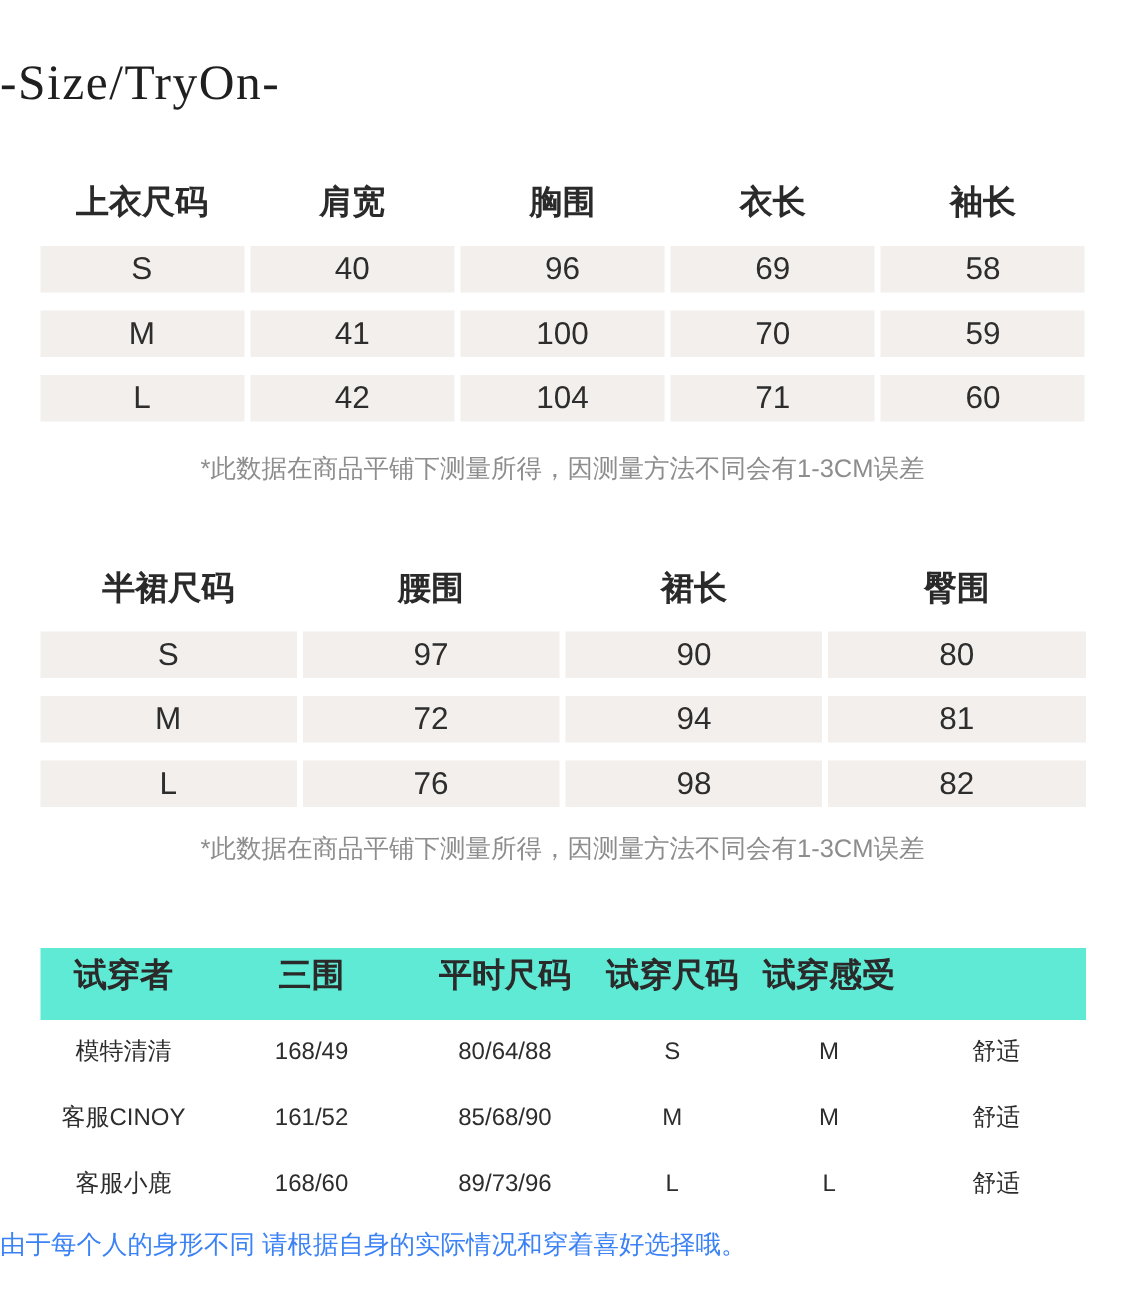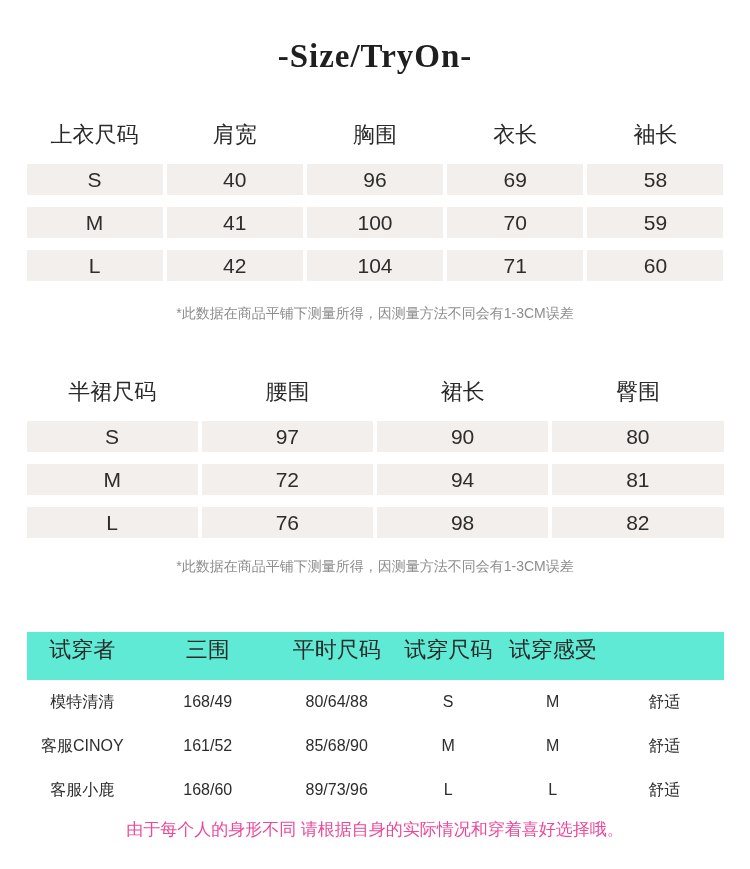--- a/index.html
+++ b/index.html
@@ -10,80 +10,79 @@
     margin: 0 auto;
     background: #ffffff;
     overflow: hidden;
     font-family: "Liberation Sans", "DejaVu Sans", sans-serif;
     color: #2d2d2d;
   }
   .title {
     margin: 36px 0 0 0;
     height: 40px;
     line-height: 40px;
-    text-align: center;
+    text-align: left;
     font-family: "Liberation Serif", "DejaVu Serif", serif;
-    font-weight: 700;
+    font-weight: 400;
     font-size: 33px;
     letter-spacing: 1px;
     color: #1f1f1f;
   }
   .table-wrap { width: 697px; margin: 0 auto; }
   .sec-top   { margin-top: 44px; }
   .sec-skirt { margin-top: 54px; }
   .sec-tryon { margin-top: 56px; }
 
   .grid { display: grid; column-gap: 4px; }
   .cols5 { grid-template-columns: repeat(5, 1fr); }
   .cols4 { grid-template-columns: repeat(4, 1fr); }
   .cols6 { grid-template-columns: 16fr 20fr 17fr 15fr 15fr 17fr; column-gap: 0; }
 
   .hcell {
     height: 30px; line-height: 30px;
     text-align: center;
-    font-size: 22px; font-weight: 400;
+    font-size: 22px; font-weight: 700;
     color: #2a2a2a;
   }
   .data-row { margin-top: 12px; }
   .data-row.first { margin-top: 14px; }
   .dcell {
     height: 31px; line-height: 31px;
     text-align: center;
     font-size: 21px;
     background: #f3efec;
     color: #2d2d2d;
   }
 
   .note {
     margin: 22px 0 0 0;
     height: 20px; line-height: 20px;
     text-align: center;
-    font-size: 14px;
+    font-size: 17px;
     color: #8d8d8d;
   }
   .note.skirt-note { margin-top: 18px; }
 
   .tryon-header {
     background: #5eead4;
     height: 48px;
   }
   .tryon-header .hcell { height: 36px; line-height: 36px; }
   .tryon-row .tcell {
     height: 44px; line-height: 44px;
     text-align: center;
     font-size: 16px;
     color: #2d2d2d;
     background: transparent;
   }
   .footer-note {
     margin: 8px 0 0 0;
     height: 20px; line-height: 20px;
-    text-align: center;
     font-size: 17px;
-    color: #ec4899;
+    color: #3b82f6;
   }
 </style>
 </head>
 <body>
 
 <div class="canvas">
 
   <h1 class="title">-Size/TryOn-</h1>
 
   <section class="table-wrap sec-top">

